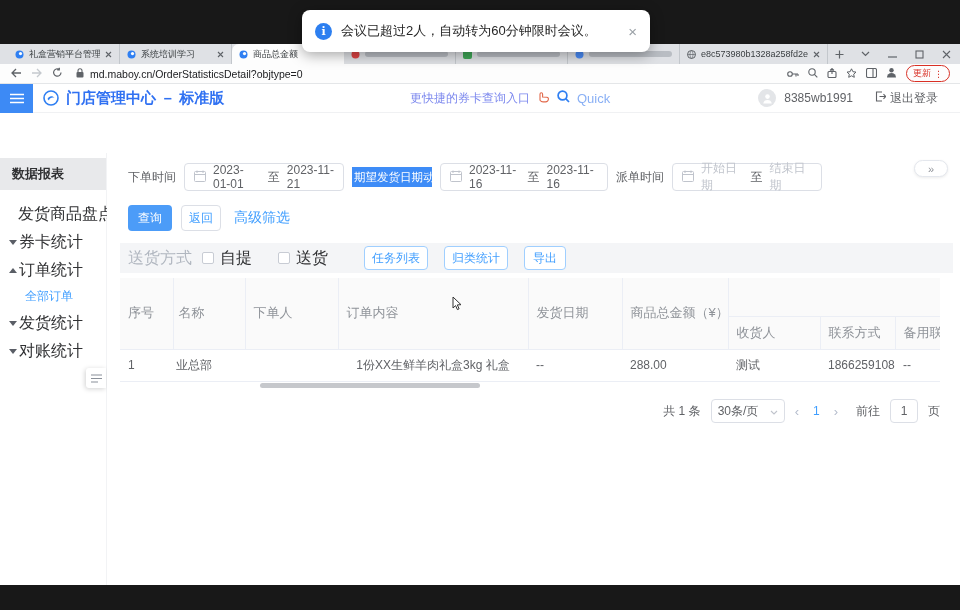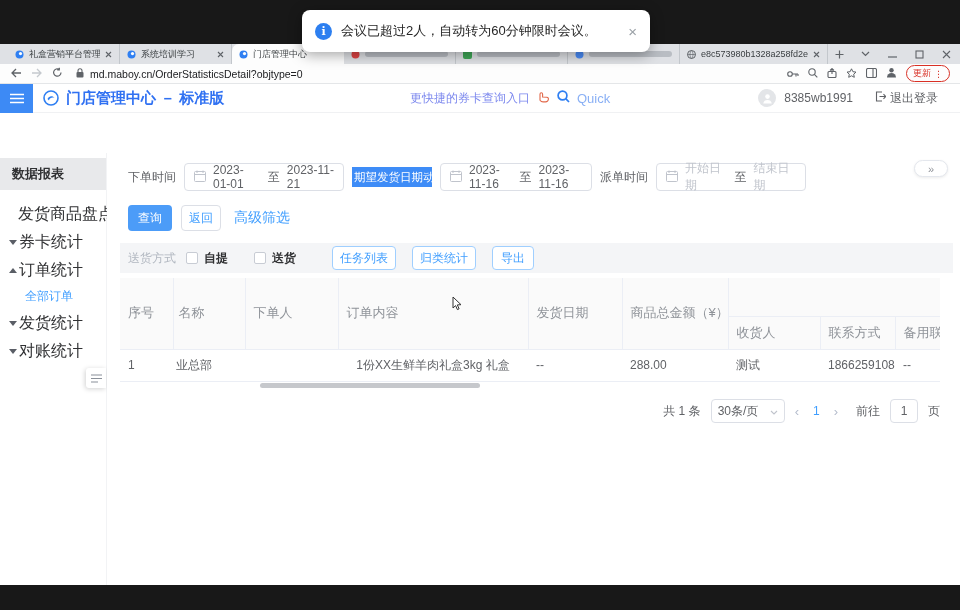--- a/index.html
+++ b/index.html
@@ -73,35 +73,35 @@
   
   .content { position:absolute; top:69px; left:107px; right:0; bottom:0; background:#fff; }
   .collapse-pill { position:absolute; top:7px; right:12px; width:34px; height:17px; background:#fff;
     border:1px solid #e4e7ed; border-radius:9px; box-shadow:0 1px 3px rgba(0,0,0,.08);
     display:flex; align-items:center; justify-content:center; font-size:11px; color:#909399; }
   .filter-row { position:absolute; top:10px; left:21px; display:flex; align-items:center; gap:8px; }
   .f-label { font-size:12px; color:#606266; white-space:nowrap; }
   .date-input { height:28px; border:1px solid #dcdfe6; border-radius:4px; background:#fff;
     display:flex; align-items:center; gap:7px; padding:0 9px; font-size:12px; color:#606266; }
   .date-input .sep { color:#606266; }
-  .w1 { width:160px; } .w2 { width:152px; } .w3 { width:150px; }
+  .w1 { width:160px; } .w2 { width:168px; } .w3 { width:150px; }
   .ph { color:#c0c4cc; }
   .hl-label { width:80px; height:20px; overflow:hidden; white-space:nowrap; background:#3e8cf7;
     color:#fff; font-size:11.5px; line-height:20px; padding-left:2px; }
   .btn-row { position:absolute; top:52px; left:21px; display:flex; align-items:center; gap:9px; }
   .btn { height:26px; border-radius:4px; font-size:12px; display:flex; align-items:center;
     justify-content:center; }
   .btn-primary { width:44px; background:#4c9cf8; color:#fff; }
   .btn-plain { width:40px; background:#fff; border:1px solid #dcdfe6; color:#409eff;font-family:Liberation Serif, serif; }
   .link { font-size:14px; color:#409eff; margin-left:4px; }
 
   .toolbar2 { position:absolute; top:90px; left:13px; right:7px; height:30px; background:#f4f5f7;
     display:flex; align-items:center; padding-left:8px; gap:10px; }
-  .t2-label { font-size:12px; color:#b1b7c0; }
-  .chk { display:flex; align-items:center; gap:6px; font-size:12px; color:#303133;font-weight:bold; }
+  .t2-label { font-size:16px; color:#b1b7c0; }
+  .chk { display:flex; align-items:center; gap:6px; font-size:16px; color:#303133; }
   .checkbox { width:12px; height:12px; border:1px solid #c8ccd4; border-radius:2px; background:#fff; }
   .btn-lite { height:24px; background:#fff; border:1px solid #a0cfff; border-radius:4px;
     color:#409eff; font-size:12px; display:flex; align-items:center; justify-content:center; }
   .bw1 { width:64px; margin-left:26px; } .bw2 { width:64px; margin-left:6px; } .bw3 { width:42px; margin-left:6px; }
 
   
   .tbl-wrap { position:absolute; top:125px; left:13px; width:820px; overflow:hidden; }
   table { border-collapse:collapse; table-layout:fixed; width:820px; }
   th { background:#fafafa; font-weight:normal; font-size:13px; color:#8f9399; text-align:left;
     padding-left:8px; border-right:1px solid #ebeef5; border-bottom:1px solid #ebeef5;
@@ -182,21 +182,21 @@
             </svg>
           </span>
       </div>
       <div class="tab active">
         <span class="favicon">
           <svg width="9" height="9">
               <circle cx="4.5" cy="4.5" r="4" fill="#2f7ff2"></circle>
               <circle cx="5.5" cy="3.6" r="1.6" fill="#fff"></circle>
             </svg>
           </span>
-        <span class="tab-label">门店管理中心</span>
+        <span class="tab-label">商品总金额</span>
       </div>
       <div class="tab">
         <span class="favicon">
           <svg width="9" height="9">
               <circle cx="4.5" cy="4.5" r="4" fill="#e04444"></circle>
             </svg>
           </span>
         <span class="tab-ghost"></span>
       </div>
       <div class="tab">

